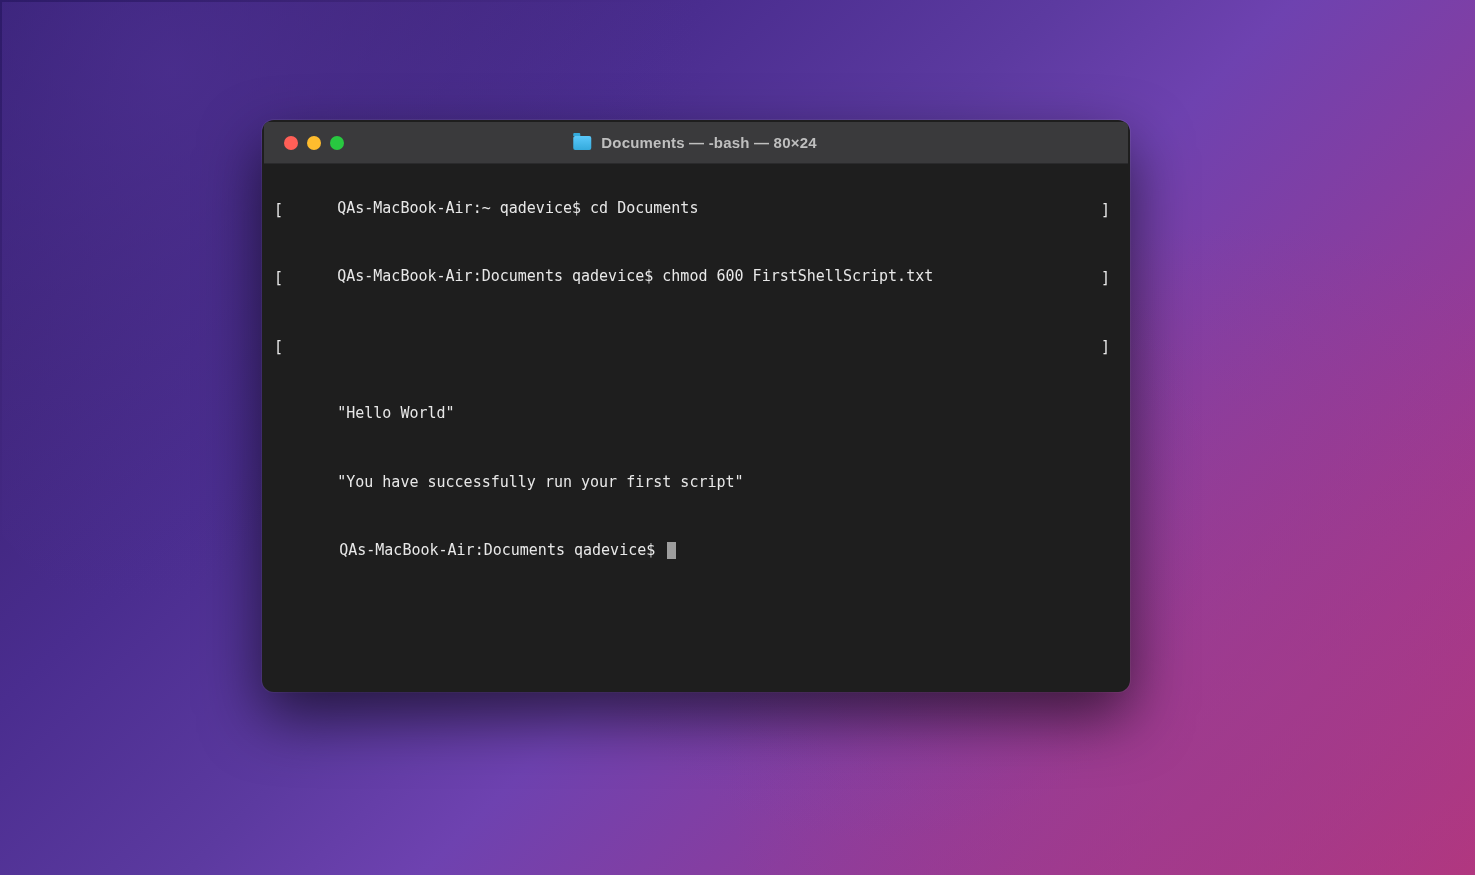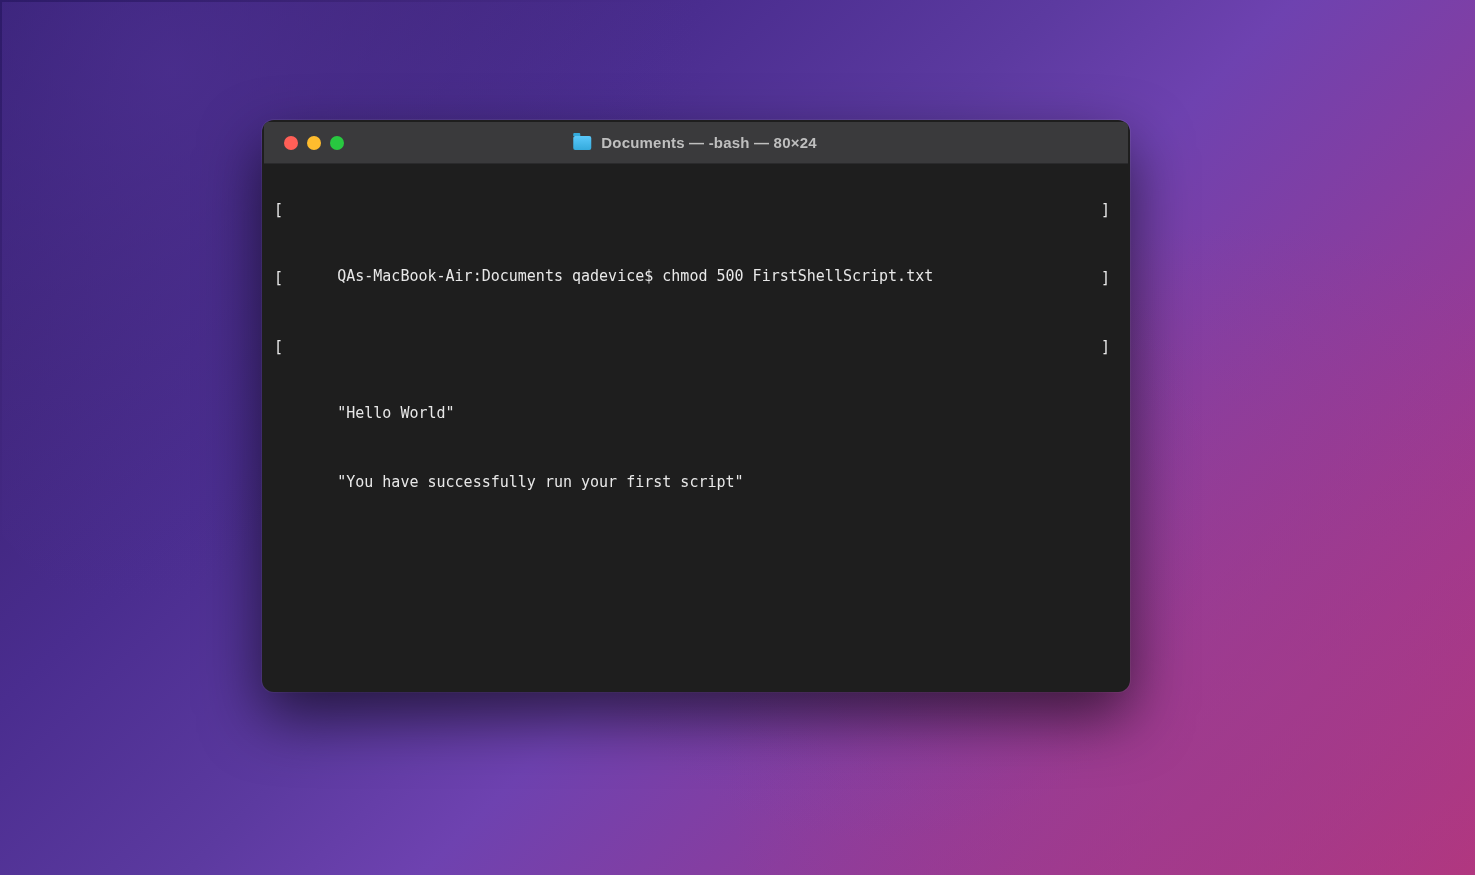--- a/index.html
+++ b/index.html
@@ -183,28 +183,31 @@
       <div class="traffic-light maximize-btn"></div>
     </div>
     <div class="title-container">
       <div class="folder-icon"></div>
       <div class="window-title">Documents — -bash — 80×24</div>
     </div>
   </div>
 
   <div class="terminal-body">
     <div class="terminal-line">
+      <span class="bracket-left">[</span><span class="line-content">QAs-MacBook-Air:~ qadevice$ cd Documents</span><span class="bracket-right">]</span>
+    </div>
+    <div class="terminal-line">
+      <span class="bracket-left">[</span><span class="line-content">QAs-MacBook-Air:Documents qadevice$ chmod 600 FirstShellScript.txt</span><span class="bracket-right">]</span>
+    </div>
+    <div class="terminal-line">
       <span class="bracket-left">[</span><span class="bracket-right">]</span>
     </div>
     <div class="terminal-line">
-      <span class="bracket-left">[</span><span class="line-content">QAs-MacBook-Air:Documents qadevice$ chmod 500 FirstShellScript.txt</span><span class="bracket-right">]</span>
-    </div>
-    <div class="terminal-line">
-      <span class="bracket-left">[</span><span class="bracket-right">]</span>
-    </div>
-    <div class="terminal-line">
       <span class="line-content">"Hello World"</span>
     </div>
     <div class="terminal-line">
       <span class="line-content">"You have successfully run your first script"</span>
+    </div>
+    <div class="terminal-line">
+      <span class="line-content"><span>QAs-MacBook-Air:Documents qadevice$ </span><span class="cursor-block"></span></span>
     </div>
   </div>
 </div>
 
 </body></html>

